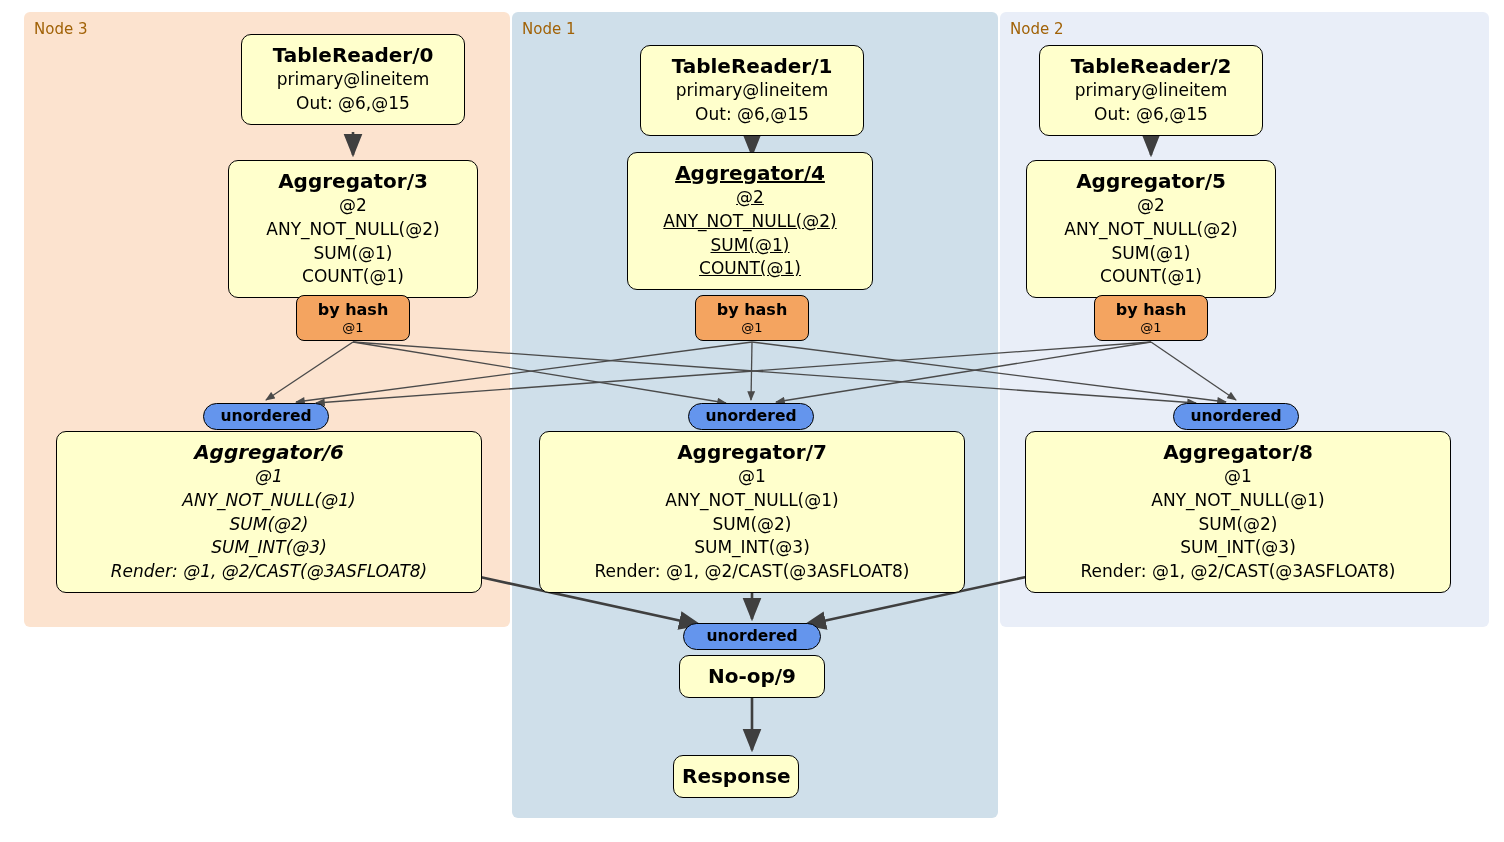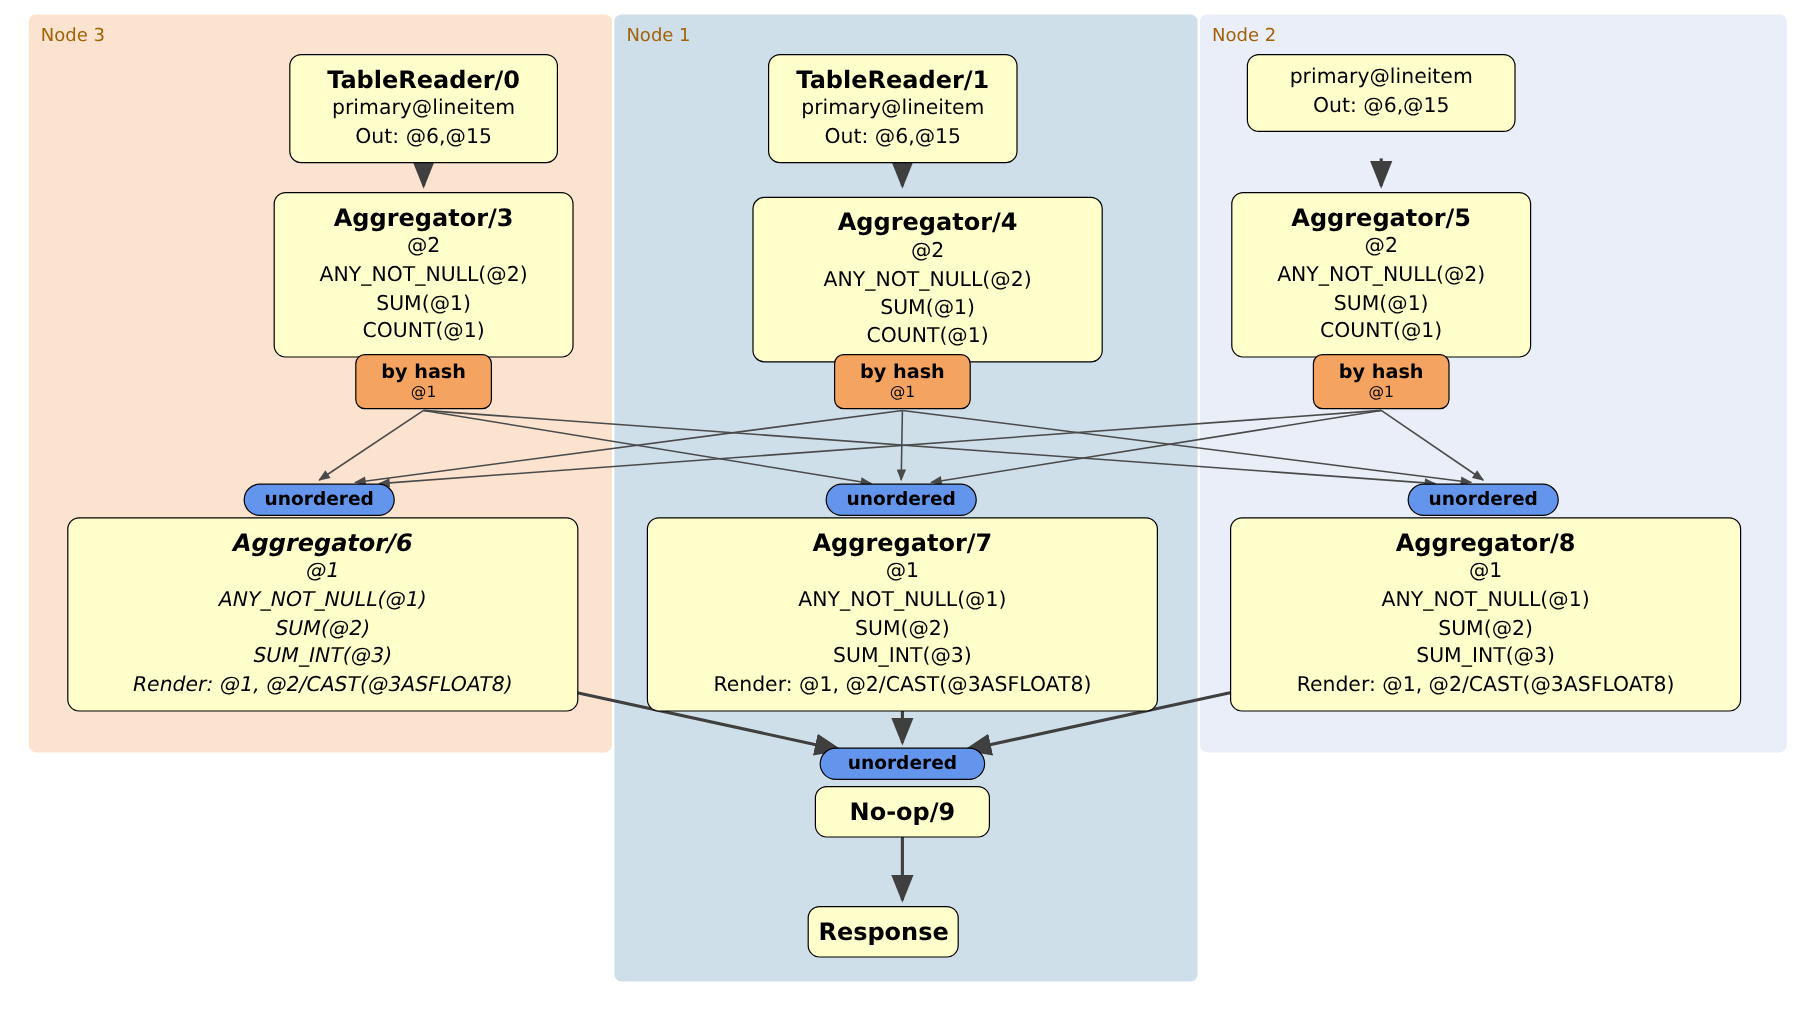--- a/index.html
+++ b/index.html
@@ -119,43 +119,44 @@
       <line x1="353" y1="342" x2="1196" y2="403" marker-end="url(#arrowThin)"></line>
       <line x1="752" y1="342" x2="296" y2="402" marker-end="url(#arrowThin)"></line>
       <line x1="752" y1="342" x2="751" y2="400" marker-end="url(#arrowThin)"></line>
       <line x1="752" y1="342" x2="1226" y2="402" marker-end="url(#arrowThin)"></line>
       <line x1="1151" y1="342" x2="316" y2="403" marker-end="url(#arrowThin)"></line>
       <line x1="1151" y1="342" x2="776" y2="402" marker-end="url(#arrowThin)"></line>
       <line x1="1151" y1="342" x2="1236" y2="400" marker-end="url(#arrowThin)"></line>
     </g>
   </svg>
 
-  <div class="proc" style="left:241px; top:45px; width:224px;">
+  <div class="proc" style="left:241px; top:34px; width:224px;">
     <div class="proc-title">TableReader/0</div>
     <div class="proc-line">primary@lineitem</div>
     <div class="proc-line">Out: @6,@15</div>
   </div>
-  <div class="proc" style="left:640px; top:45px; width:208px;">
+  <div class="proc" style="left:640px; top:45px; width:224px;">
     <div class="proc-title">TableReader/1</div>
     <div class="proc-line">primary@lineitem</div>
     <div class="proc-line">Out: @6,@15</div>
   </div>
   <div class="proc" style="left:1039px; top:45px; width:224px;">
+    <div class="proc-title">TableReader/2</div>
     <div class="proc-line">primary@lineitem</div>
     <div class="proc-line">Out: @6,@15</div>
   </div>
 
   <div class="proc" style="left:228px; top:160px; width:250px;">
     <div class="proc-title">Aggregator/3</div>
     <div class="proc-line">@2</div>
     <div class="proc-line">ANY_NOT_NULL(@2)</div>
     <div class="proc-line">SUM(@1)</div>
     <div class="proc-line">COUNT(@1)</div>
   </div>
-  <div class="proc" style="left:627px; top:164px; width:292px;">
+  <div class="proc" style="left:627px; top:152px; width:246px;text-decoration:underline;">
     <div class="proc-title">Aggregator/4</div>
     <div class="proc-line">@2</div>
     <div class="proc-line">ANY_NOT_NULL(@2)</div>
     <div class="proc-line">SUM(@1)</div>
     <div class="proc-line">COUNT(@1)</div>
   </div>
   <div class="proc" style="left:1026px; top:160px; width:250px;">
     <div class="proc-title">Aggregator/5</div>
     <div class="proc-line">@2</div>
     <div class="proc-line">ANY_NOT_NULL(@2)</div>

